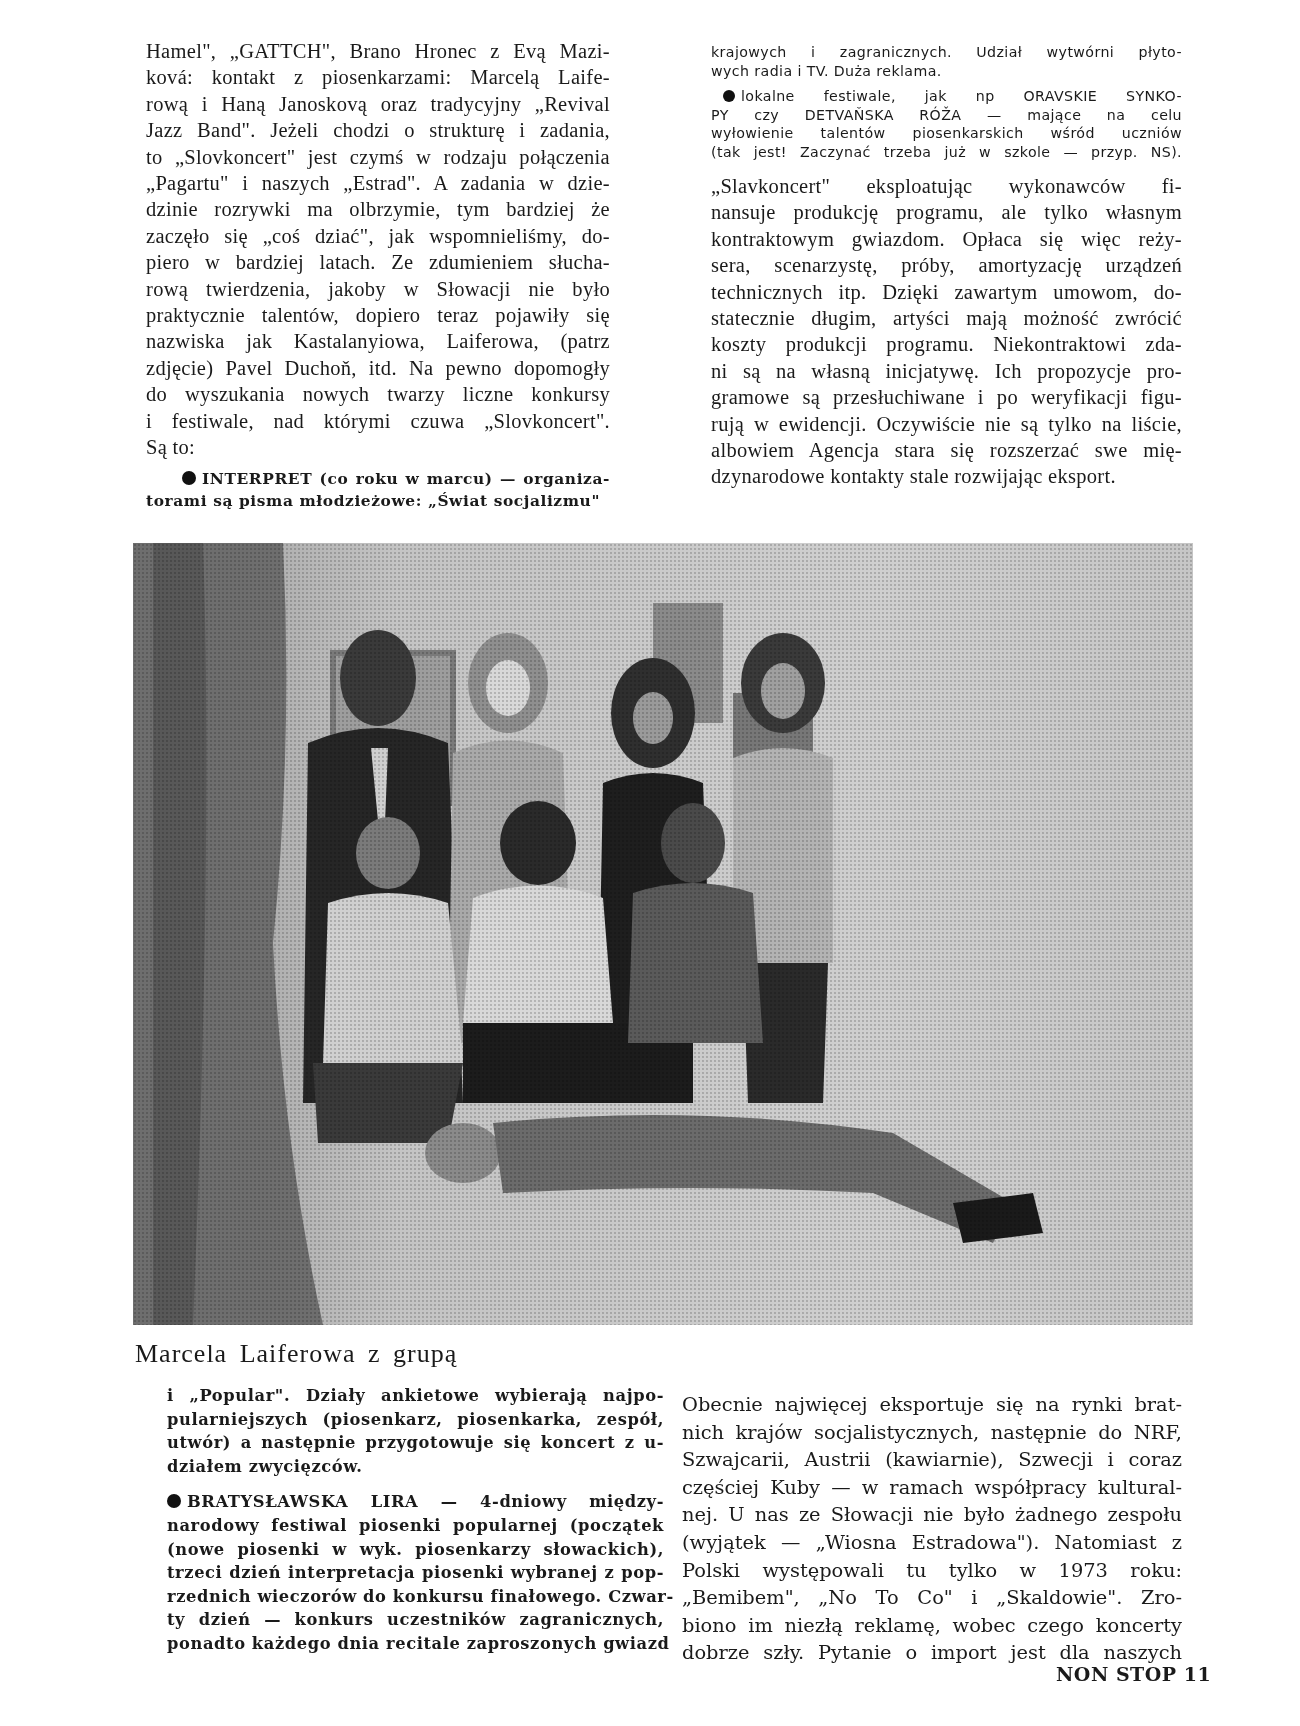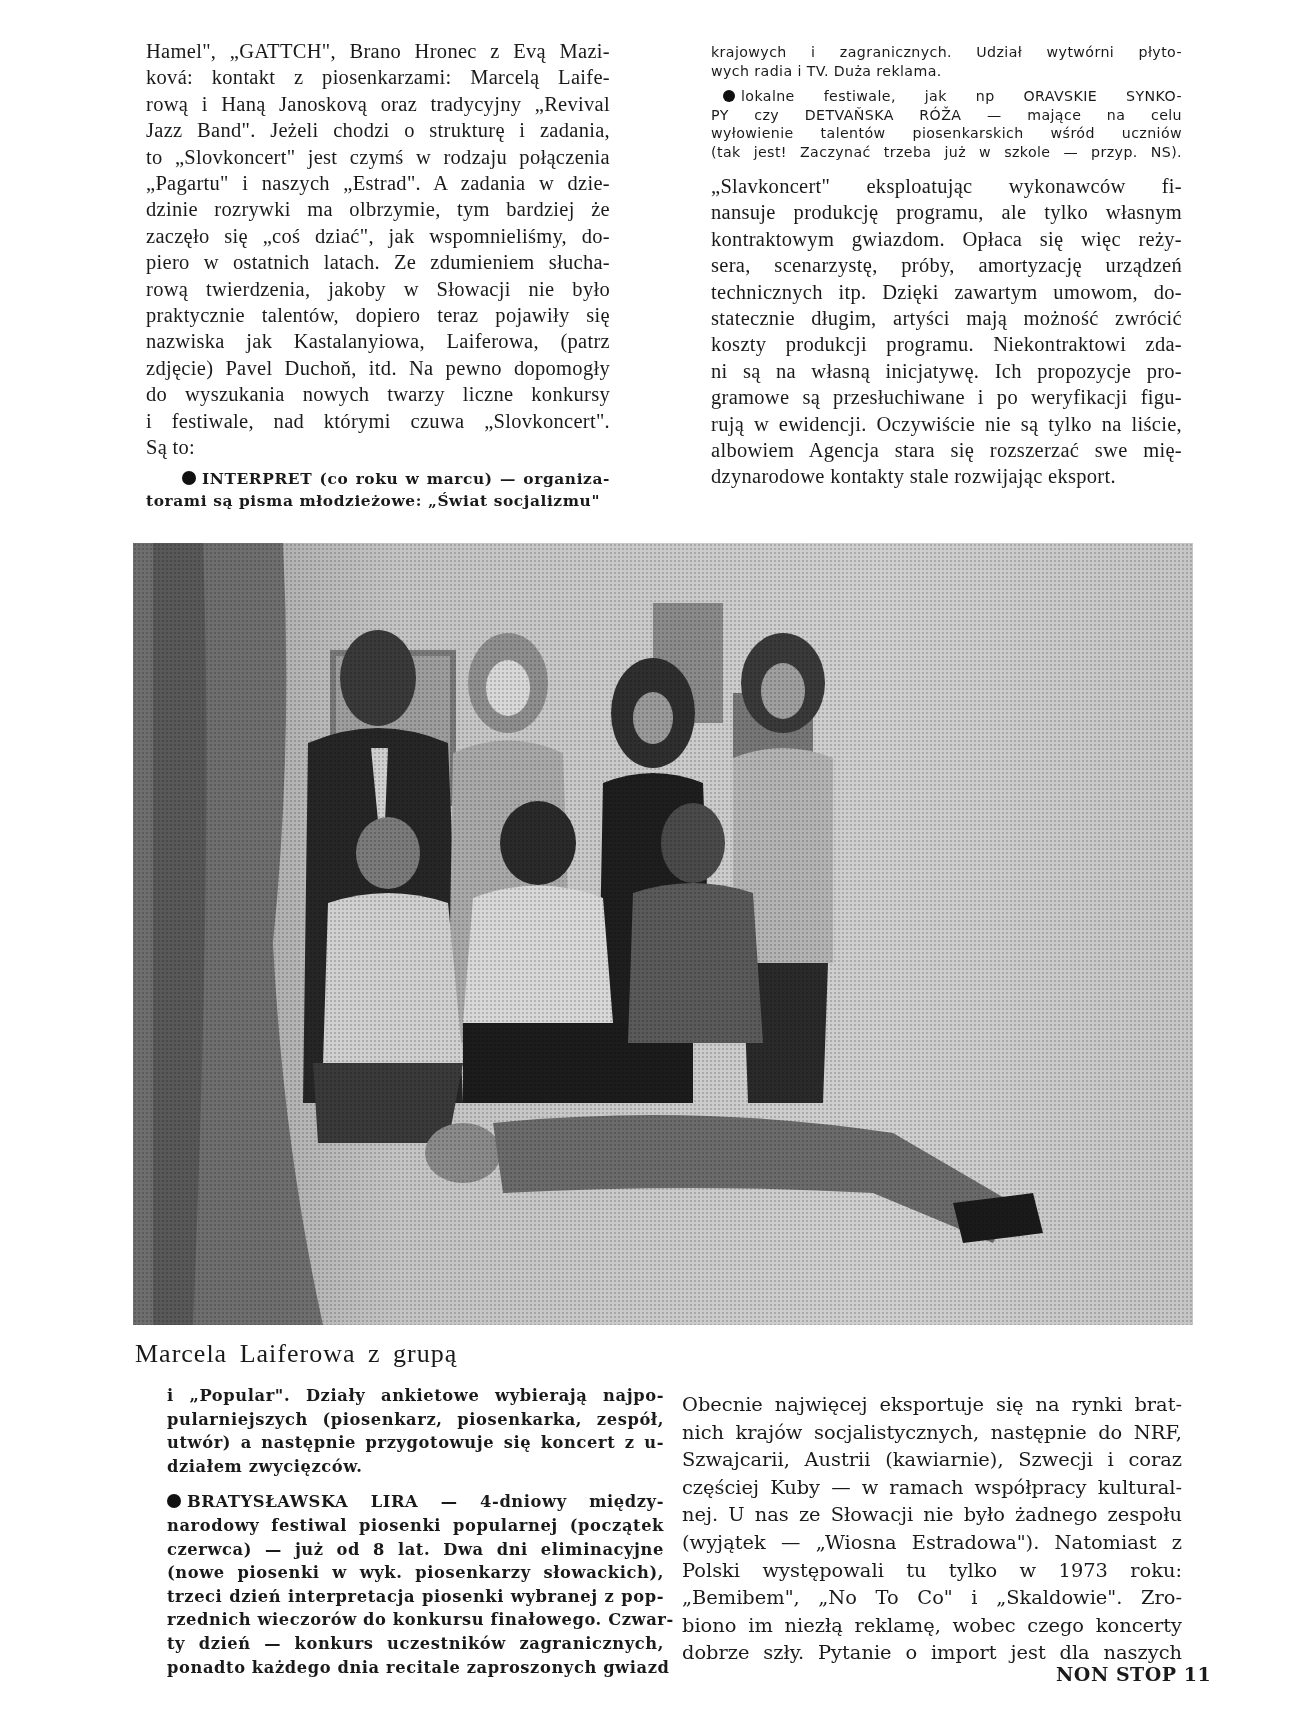--- a/index.html
+++ b/index.html
@@ -37,21 +37,21 @@
 <div id="col-top-left" class="col p-serif">
   <div id="tl-lines">
       <span class="line">Hamel", „GATTCH", Brano Hronec z Evą Mazi-</span>
       <span class="line">ková: kontakt z piosenkarzami: Marcelą Laife-</span>
       <span class="line">rową i Haną Janoskovą oraz tradycyjny „Revival</span>
       <span class="line">Jazz Band". Jeżeli chodzi o strukturę i zadania,</span>
       <span class="line">to „Slovkoncert" jest czymś w rodzaju połączenia</span>
       <span class="line">„Pagartu" i naszych „Estrad". A zadania w dzie-</span>
       <span class="line">dzinie rozrywki ma olbrzymie, tym bardziej że</span>
       <span class="line">zaczęło się „coś dziać", jak wspomnieliśmy, do-</span>
-      <span class="line">piero w ostatnich latach. Ze zdumieniem słucha-</span>
+      <span class="line">piero w bardziej latach. Ze zdumieniem słucha-</span>
       <span class="line">rową twierdzenia, jakoby w Słowacji nie było</span>
       <span class="line">praktycznie talentów, dopiero teraz pojawiły się</span>
       <span class="line">nazwiska jak Kastalanyiowa, Laiferowa, (patrz</span>
       <span class="line">zdjęcie) Pavel Duchoň, itd. Na pewno dopomogły</span>
       <span class="line">do wyszukania nowych twarzy liczne konkursy</span>
       <span class="line">i festiwale, nad którymi czuwa „Slovkoncert".</span>
       <span class="line last">Są to:</span>
     </div>
   <div class="gap-s"></div>
   <div class="p-bold-lg" style="font-size:15.4px; line-height:22px;">
@@ -165,21 +165,20 @@
       <span class="line">i „Popular". Działy ankietowe wybierają najpo-</span>
       <span class="line">pularniejszych (piosenkarz, piosenkarka, zespół,</span>
       <span class="line">utwór) a następnie przygotowuje się koncert z u-</span>
       <span class="line last">działem zwycięzców.</span>
     </div>
   <div class="gap-m"></div>
   <div>
     <span class="line"><span class="bullet"></span><span>BRATYSŁAWSKA LIRA — 4-dniowy między-</span></span>
     <div id="bl-bullet-lines">
         <span class="line">narodowy festiwal piosenki popularnej (początek</span>
-        <span class="line">czerwca) — już od 8 lat. Dwa dni eliminacyjne</span>
         <span class="line">(nowe piosenki w wyk. piosenkarzy słowackich),</span>
         <span class="line">trzeci dzień interpretacja piosenki wybranej z pop-</span>
         <span class="line">rzednich wieczorów do konkursu finałowego. Czwar-</span>
         <span class="line">ty dzień — konkurs uczestników zagranicznych,</span>
         <span class="line">ponadto każdego dnia recitale zaproszonych gwiazd</span>
       </div>
   </div>
 </div>
 
 <div id="col-bot-right" class="col p-serif-lg">

